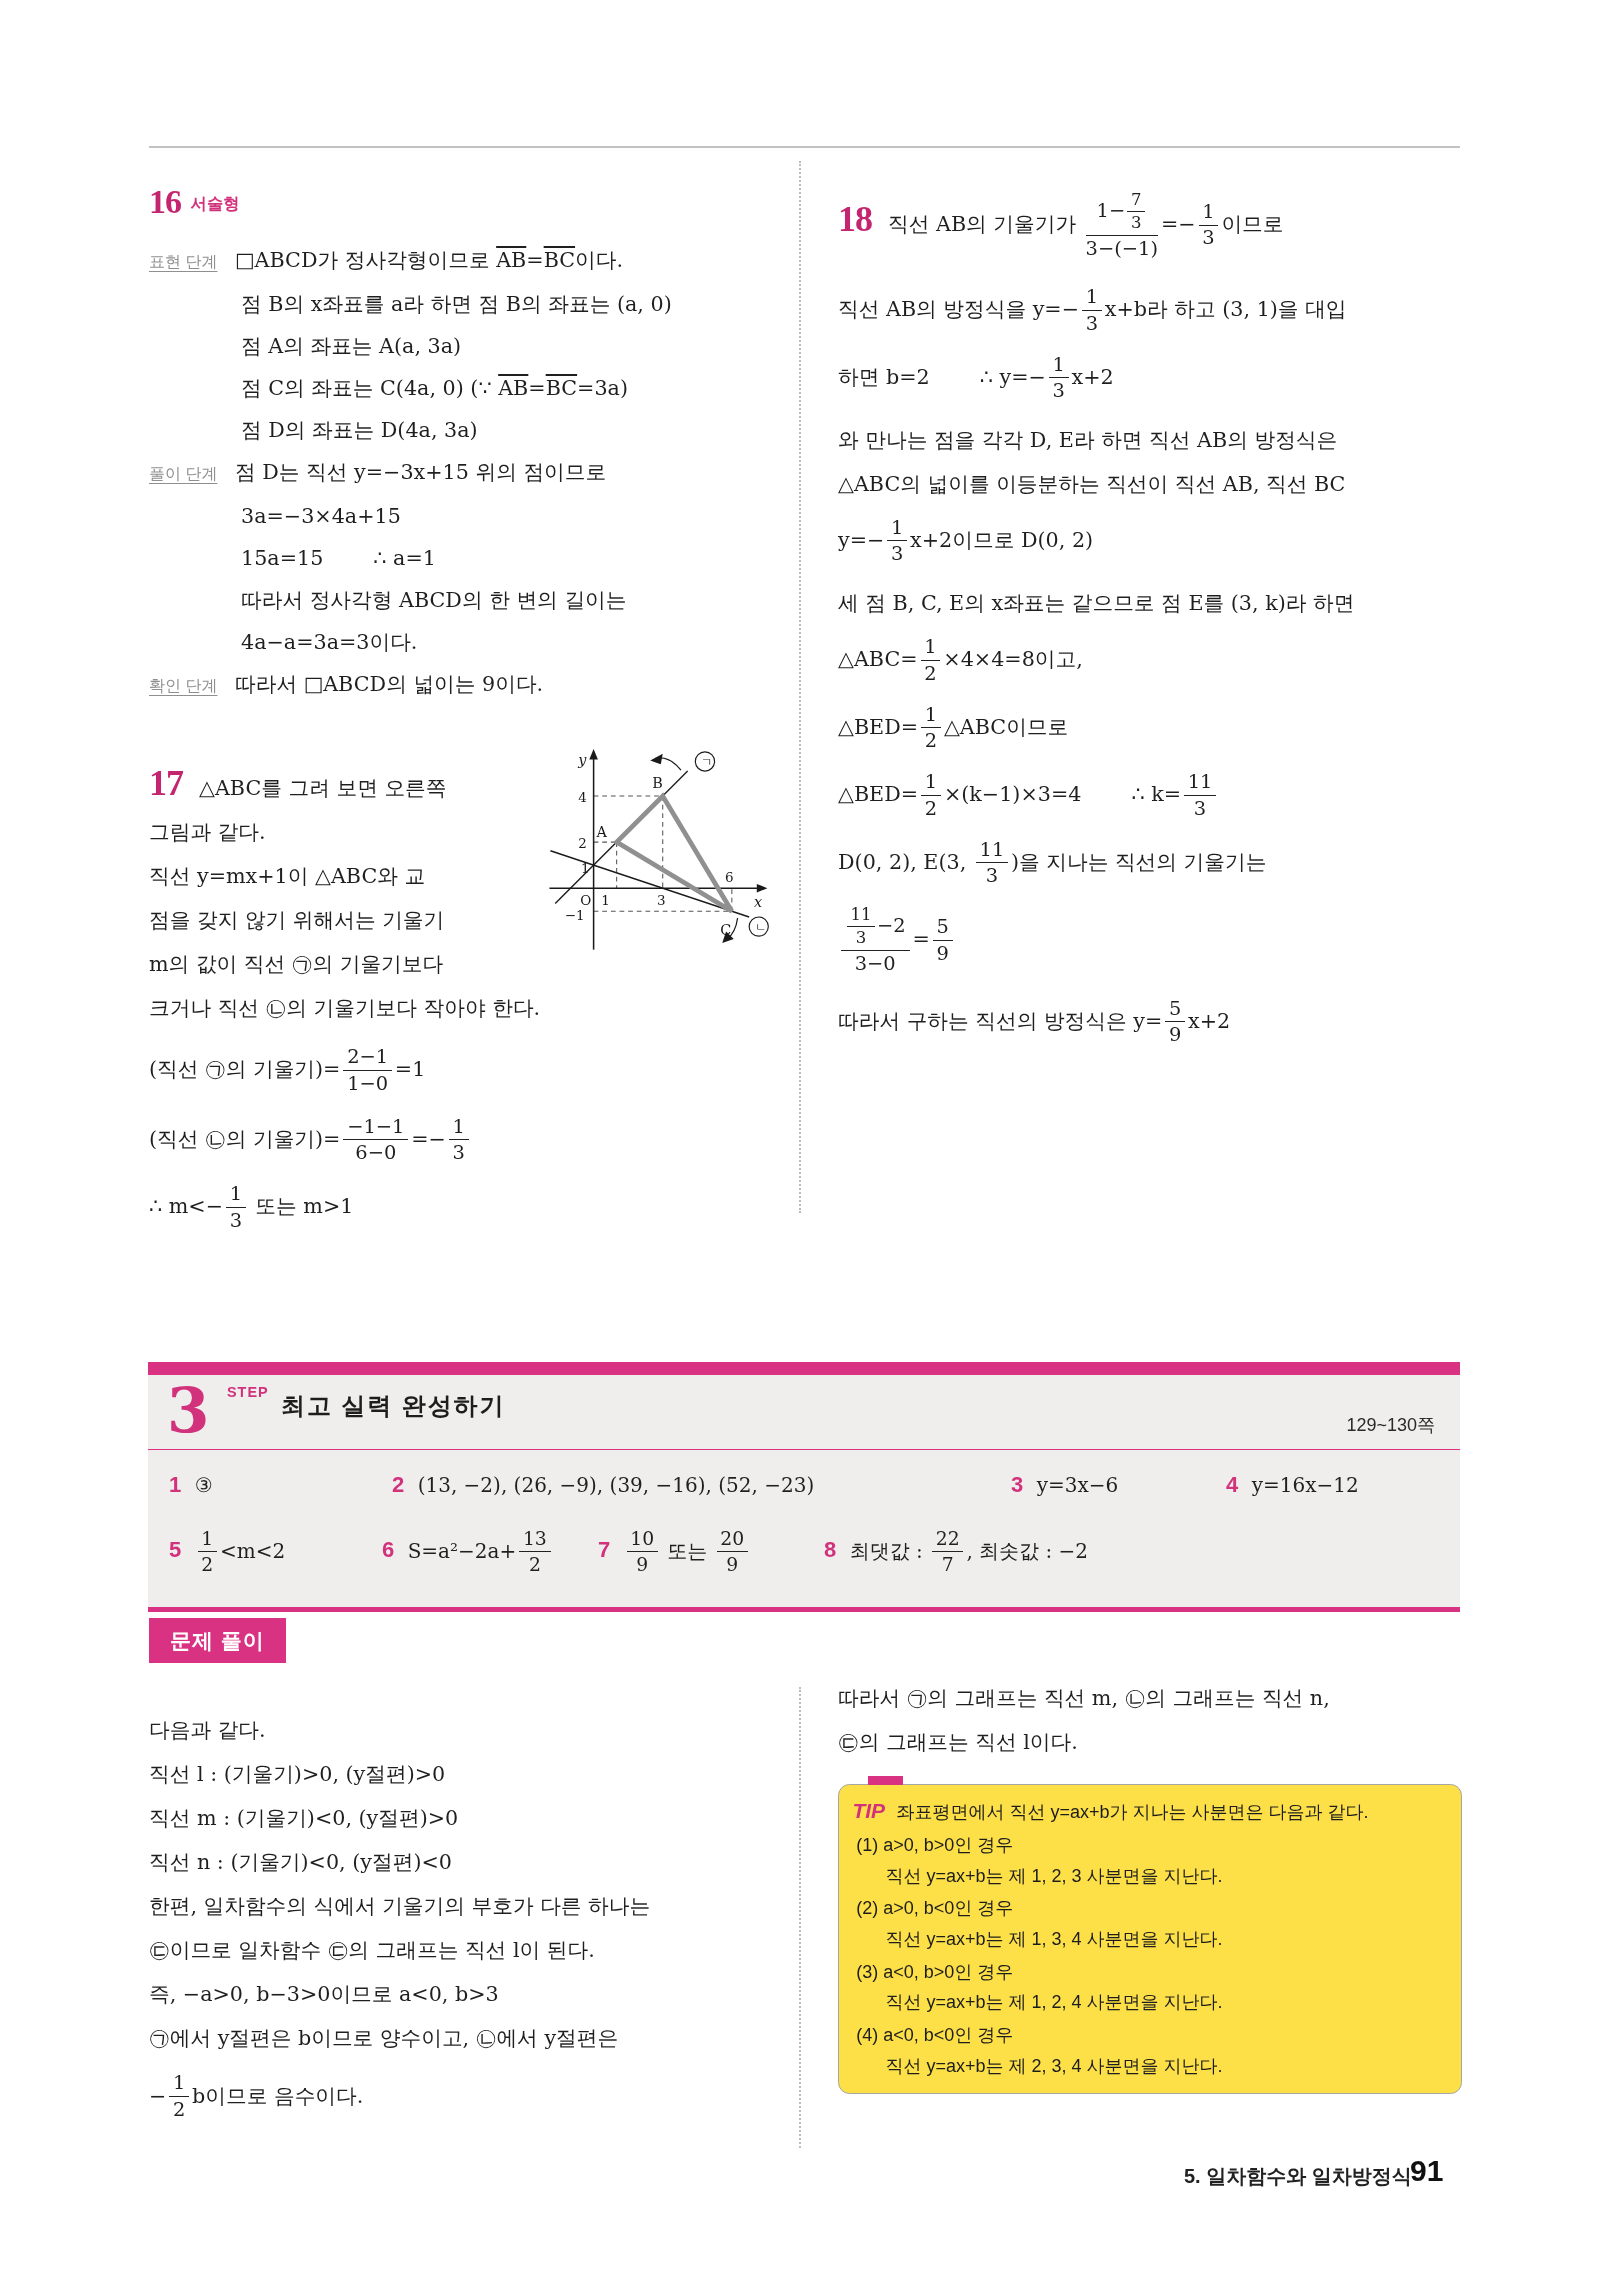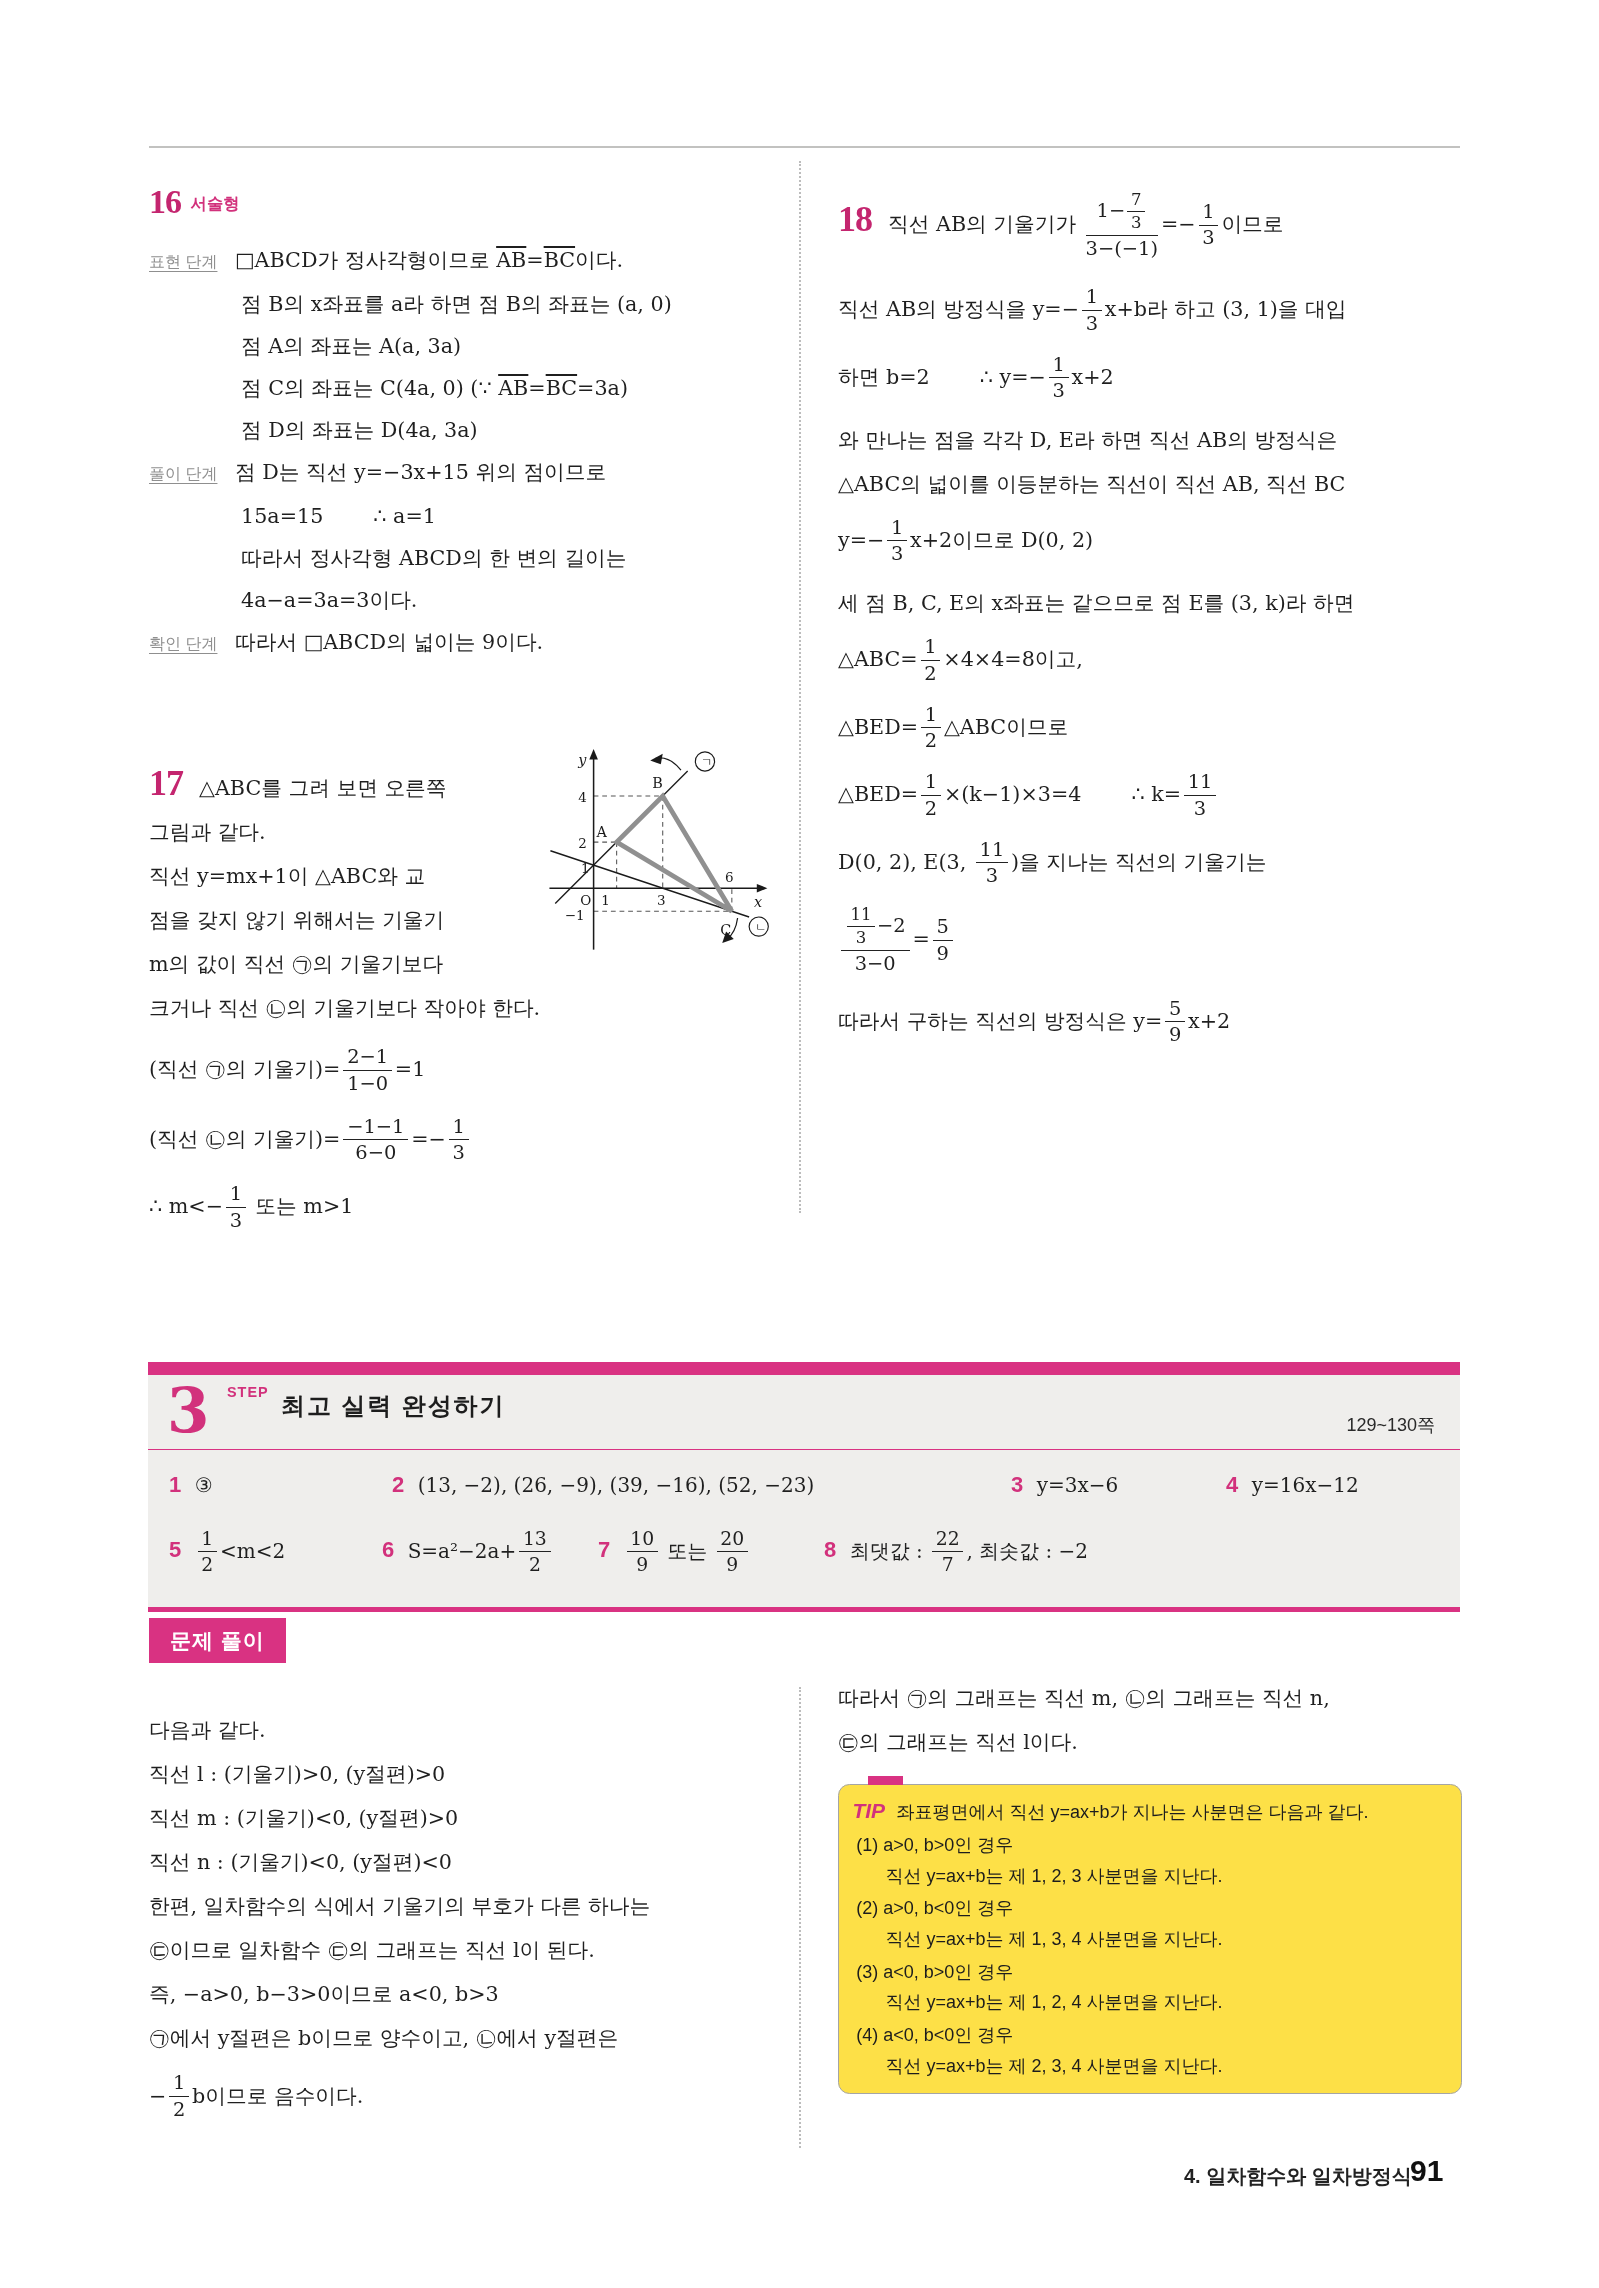--- a/index.html
+++ b/index.html
@@ -96,20 +96,21 @@
     </div>
     <div class="ln ind">점 B의 x좌표를 a라 하면 점 B의 좌표는 (a, 0)</div>
     <div class="ln ind">점 A의 좌표는 A(a, 3a)</div>
     <div class="ln ind">
       <span>점 C의 좌표는 C(4a, 0) (∵ </span><span class="ov">AB</span><span>=</span><span class="ov">BC</span><span>=3a)</span>
     </div>
     <div class="ln ind">점 D의 좌표는 D(4a, 3a)</div>
     <div class="ln">
       <span class="steplab">풀이 단계</span><span>점 D는 직선 y=−3x+15 위의 점이므로</span>
     </div>
+    <div class="ln ind">3a=−3×4a+15</div>
     <div class="ln ind">
       <span>15a=15</span><span class="gap"></span><span>∴ a=1</span>
     </div>
     <div class="ln ind">따라서 정사각형 ABCD의 한 변의 길이는</div>
     <div class="ln ind">4a−a=3a=3이다.</div>
     <div class="ln">
       <span class="steplab">확인 단계</span><span>따라서 □ABCD의 넓이는 9이다.</span>
     </div>
   </section>
 
@@ -274,16 +275,16 @@
       <div class="tipres">직선 y=ax+b는 제 1, 2, 3 사분면을 지난다.</div>
       <div class="tipcase">(2) a&gt;0, b&lt;0인 경우</div>
       <div class="tipres">직선 y=ax+b는 제 1, 3, 4 사분면을 지난다.</div>
       <div class="tipcase">(3) a&lt;0, b&gt;0인 경우</div>
       <div class="tipres">직선 y=ax+b는 제 1, 2, 4 사분면을 지난다.</div>
       <div class="tipcase">(4) a&lt;0, b&lt;0인 경우</div>
       <div class="tipres">직선 y=ax+b는 제 2, 3, 4 사분면을 지난다.</div>
     </div>
   </section>
 
-  <div class="footer-ch">4. 일차함수와 일차방정식</div>
+  <div class="footer-ch">5. 일차함수와 일차방정식</div>
   <div class="footer-pg">91</div>
 </div>
 
 
 </body></html>

